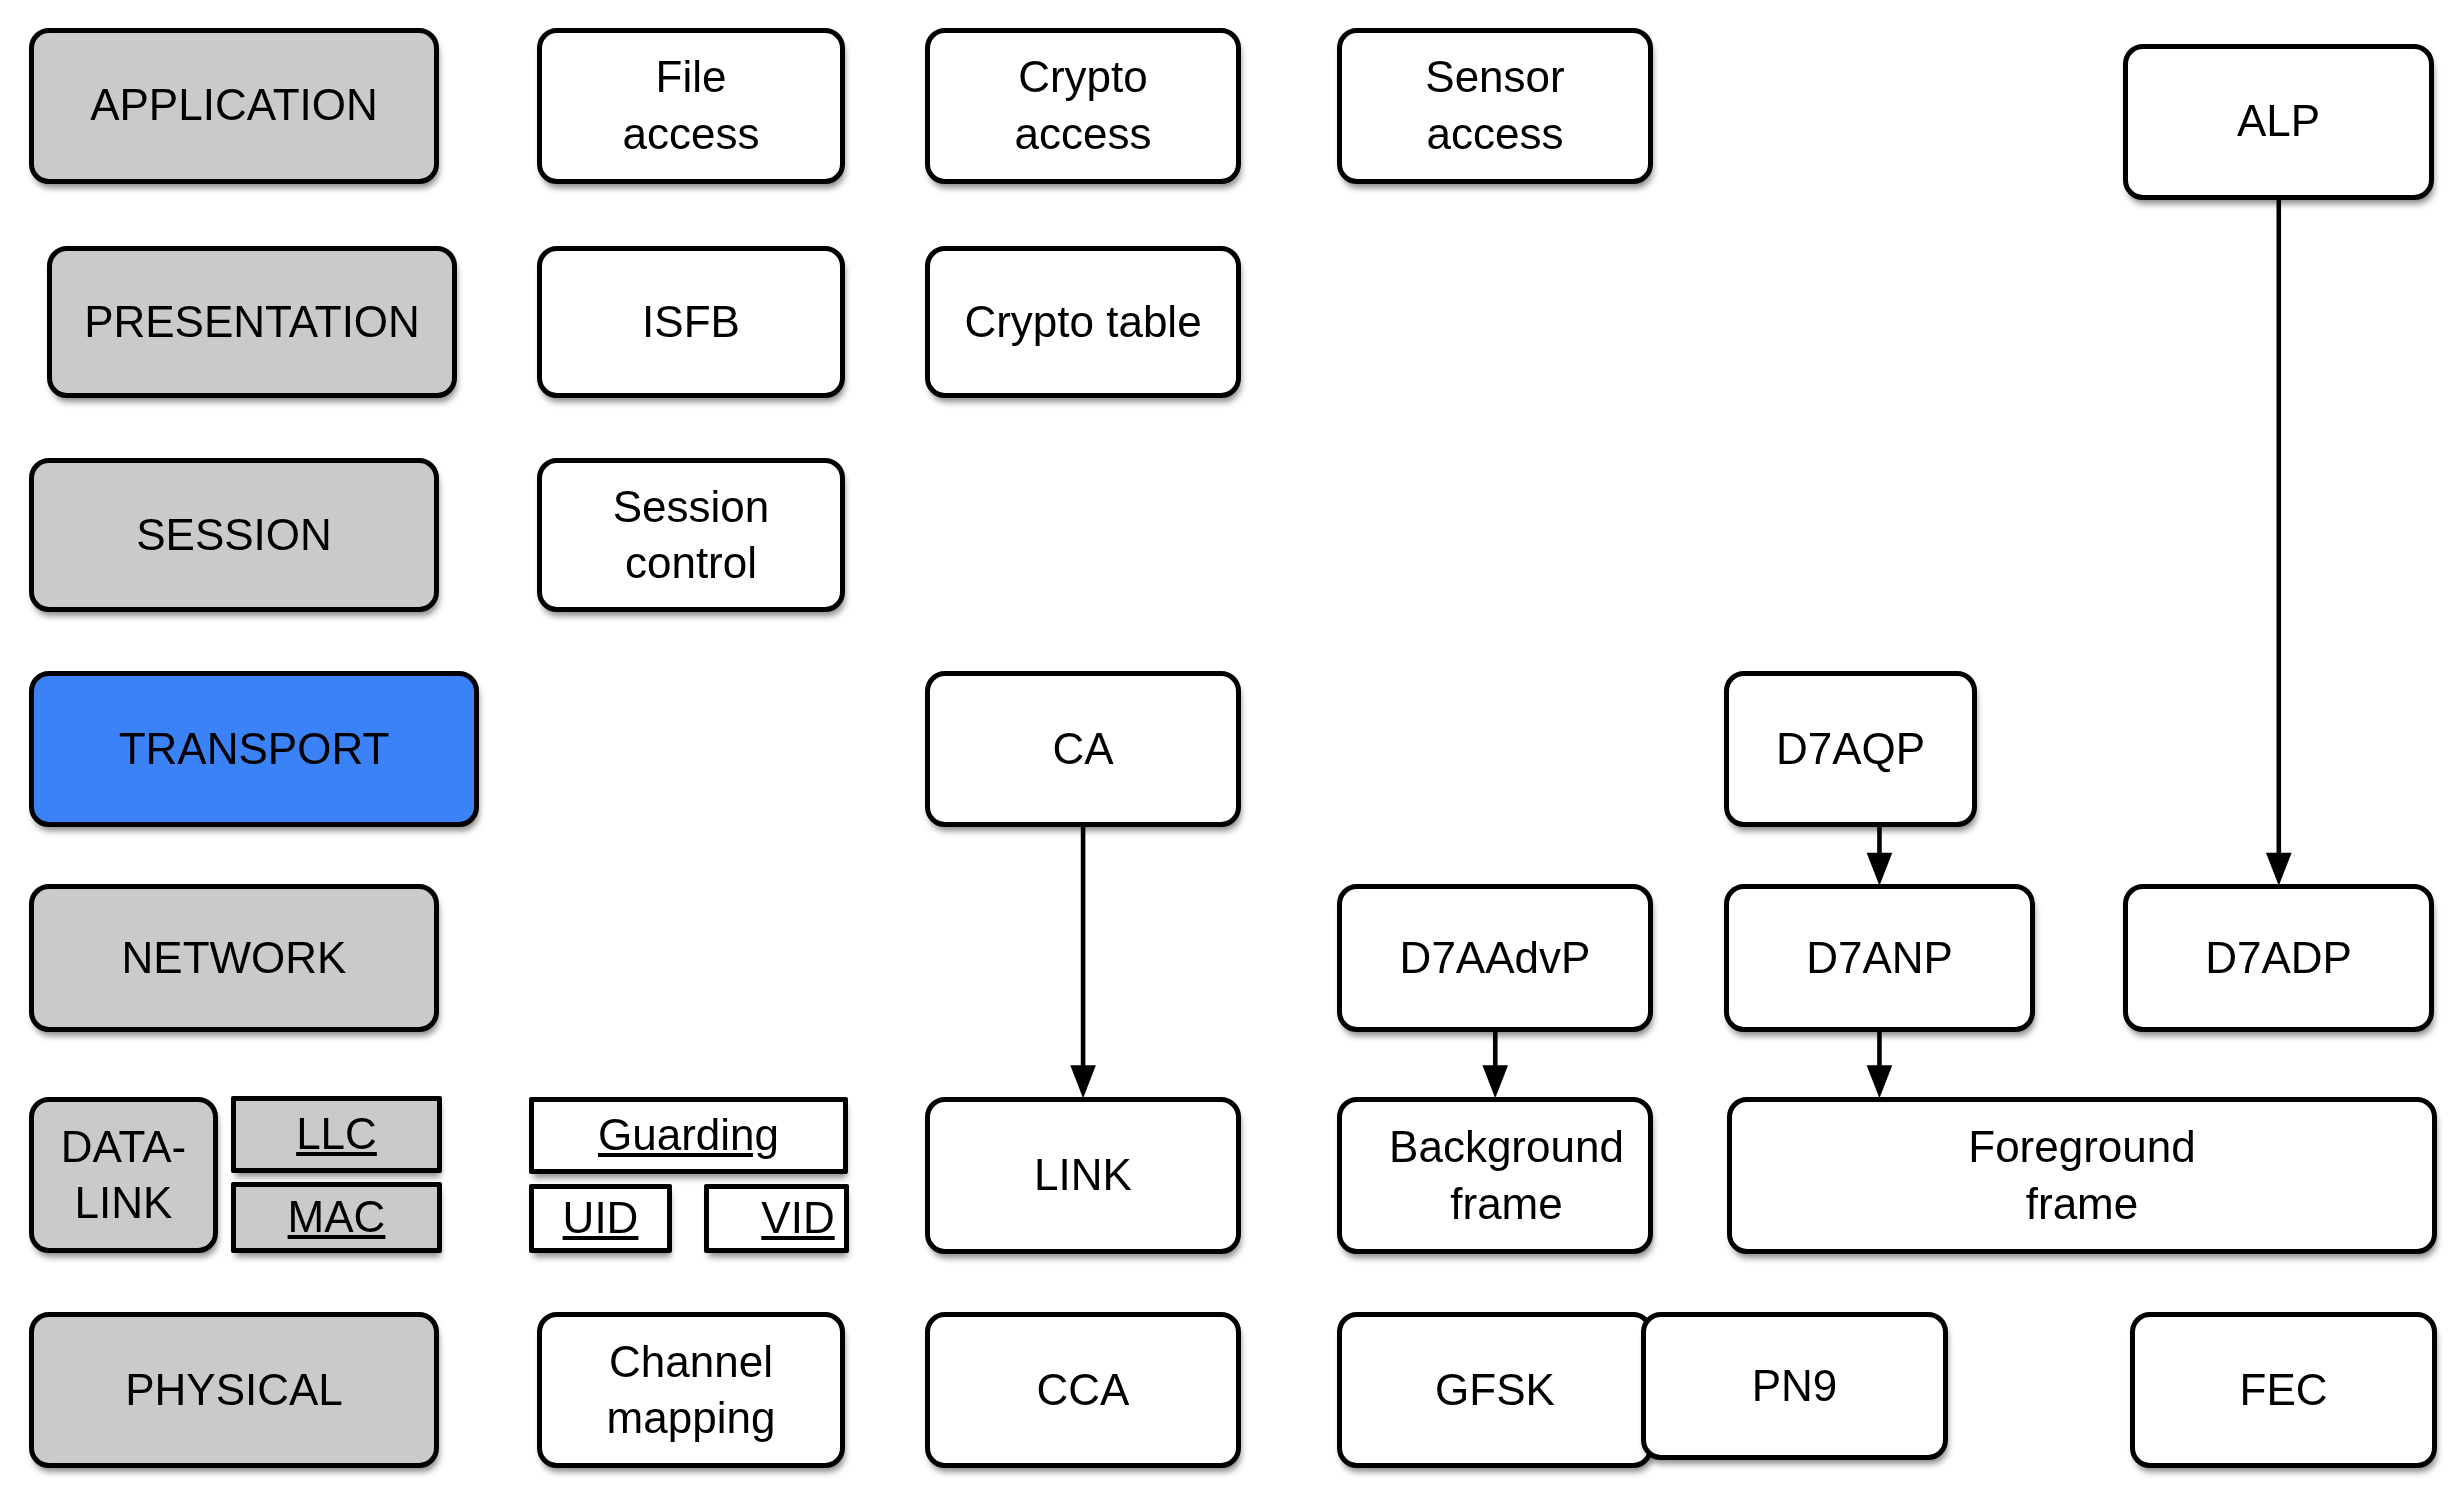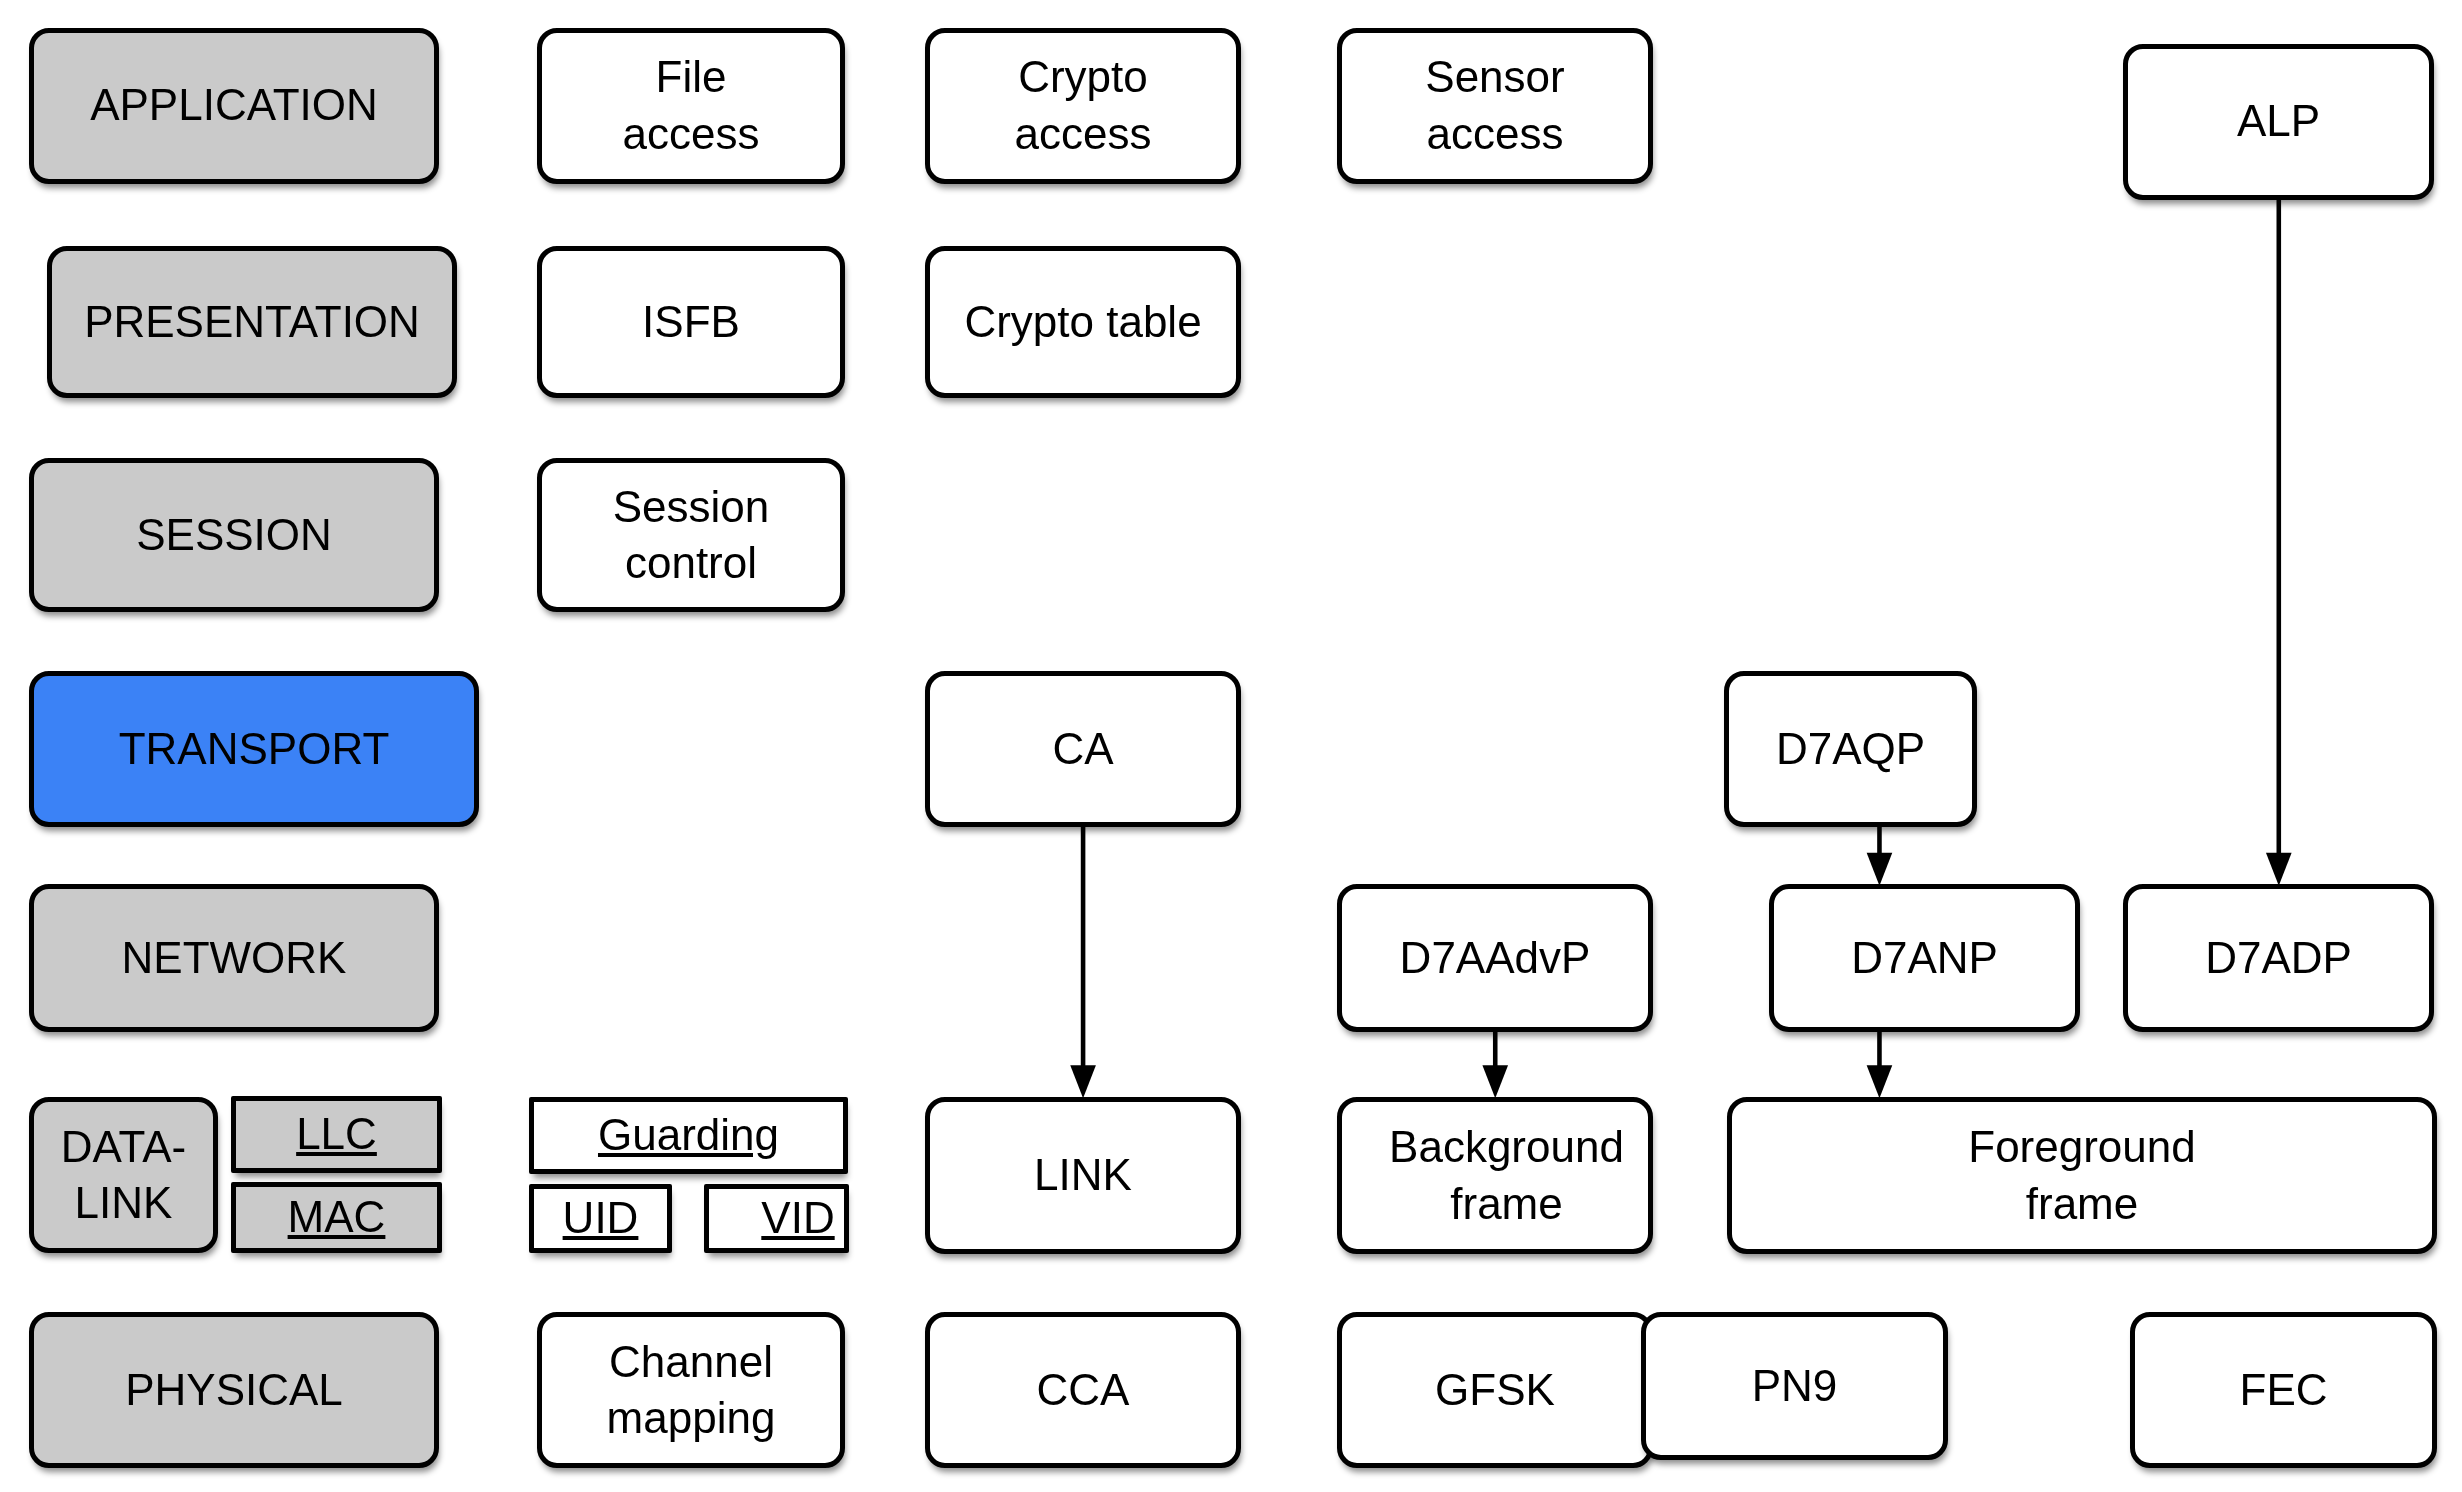--- a/index.html
+++ b/index.html
@@ -88,21 +88,21 @@
     <div class="node component" style="left: 1337px; top: 27.5px; width: 316px; height: 156px; background: rgb(255, 255, 255);">Sensor
 access</div>
     <div class="node component" style="left: 2123px; top: 27.5px; width: 311px; height: 156px; background: rgb(255, 255, 255); margin-top: 16px;">ALP</div>
     <div class="node component" style="left: 537px; top: 246px; width: 308px; height: 152px; background: rgb(255, 255, 255);">ISFB</div>
     <div class="node component" style="left: 925px; top: 246px; width: 316px; height: 152px; background: rgb(255, 255, 255);">Crypto table</div>
     <div class="node component" style="left: 537px; top: 458px; width: 308px; height: 154px; background: rgb(255, 255, 255);">Session
 control</div>
     <div class="node component" style="left: 925px; top: 671px; width: 316px; height: 156px; background: rgb(255, 255, 255);">CA</div>
     <div class="node component" style="left: 1724px; top: 671px; width: 253px; height: 156px; background: rgb(255, 255, 255);">D7AQP</div>
     <div class="node component" style="left: 1337px; top: 884px; width: 316px; height: 148px; background: rgb(255, 255, 255);">D7AAdvP</div>
-    <div class="node component" style="left: 1724px; top: 884px; width: 311px; height: 148px; background: rgb(255, 255, 255); margin-left: 45px;">D7ANP</div>
+    <div class="node component" style="left: 1724px; top: 884px; width: 311px; height: 148px; background: rgb(255, 255, 255);">D7ANP</div>
     <div class="node component" style="left: 2123px; top: 884px; width: 311px; height: 148px; background: rgb(255, 255, 255);">D7ADP</div>
     <div class="node component small" style="left: 529px; top: 1097px; width: 319px; height: 77px; background: rgb(255, 255, 255);">Guarding</div>
     <div class="node component small" style="left: 529px; top: 1184px; width: 143px; height: 69px; background: rgb(255, 255, 255);">UID</div>
     <div class="node component small" style="left: 704px; top: 1184px; width: 145px; height: 69px; background: rgb(255, 255, 255); padding-left: 43px;">VID</div>
     <div class="node component" style="left: 925px; top: 1097px; width: 316px; height: 157px; background: rgb(255, 255, 255);">LINK</div>
     <div class="node component" style="left: 1337px; top: 1097px; width: 316px; height: 157px; background: rgb(255, 255, 255); padding-left: 23px;">Background
 frame</div>
     <div class="node component" style="left: 1727px; top: 1097px; width: 710px; height: 157px; background: rgb(255, 255, 255);">Foreground
 frame</div>
     <div class="node component" style="left: 537px; top: 1312px; width: 308px; height: 156px; background: rgb(255, 255, 255);">Channel

